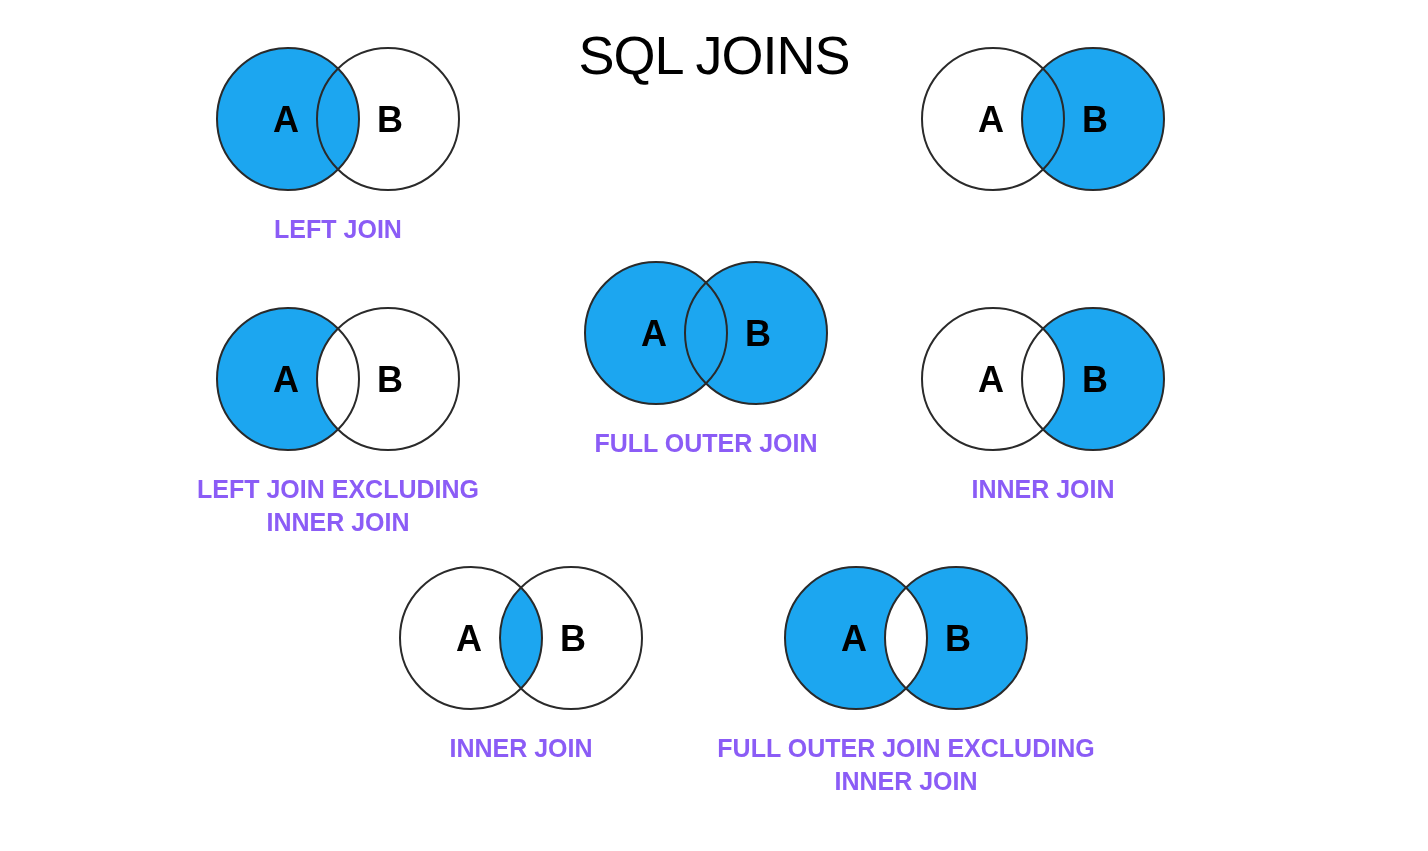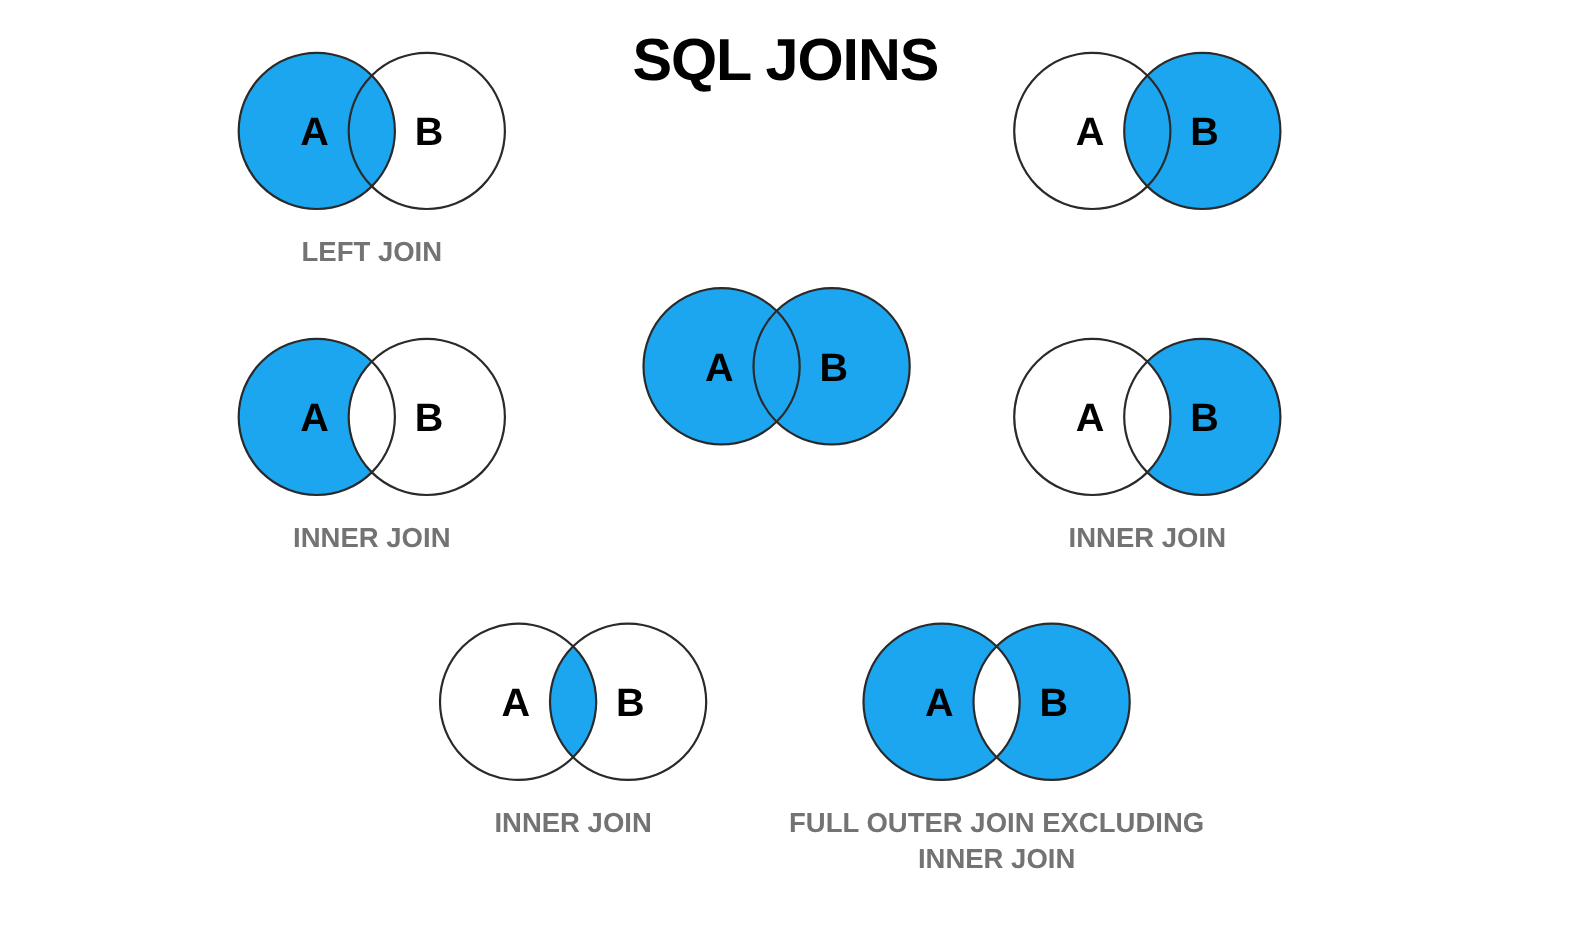--- a/index.html
+++ b/index.html
@@ -15,39 +15,39 @@
     background: #ffffff;
     overflow: hidden;
   }
   .page-title {
     position: absolute;
     top: 24px;
     left: 0;
     width: 1428px;
     text-align: center;
     font-size: 54px;
-    font-weight: bold;
+    font-weight: normal;
     letter-spacing: -1px;
     color: #000000;
   }
   .venn-block {
     position: absolute;
     width: 420px;
     text-align: center;
   }
   .venn-block svg {
     display: block;
     margin: 0 auto;
   }
   .venn-label {
     margin-top: 14px;
     font-size: 25px;
     line-height: 33px;
     font-weight: bold;
-    color: #737373;
+    color: #8b5cf6;
     white-space: nowrap;
   }
   svg text.set-letter {
     font-family: "Liberation Sans", "DejaVu Sans", sans-serif;
     font-weight: bold;
     font-size: 36px;
   }
   
   .pos-left-join                               { left: 128px; top: 39px;  }
   .pos-right-join                              { left: 833px; top: 39px;  }
@@ -94,34 +94,38 @@
       <svg viewBox="0 0 300 160" width="300" height="160">
         <circle cx="100" cy="80" r="71" fill="#1ca6f0" stroke="none"></circle>
         <circle cx="200" cy="80" r="71" fill="#ffffff" stroke="none"></circle>
         <path d="M150 29.6 A71 71 0 0 1 150 130.4 A71 71 0 0 1 150 29.6 Z" fill="#ffffff" stroke="none"></path>
         <circle cx="100" cy="80" r="71" fill="none" stroke="#2a2a2a" stroke-width="2"></circle>
         <circle cx="200" cy="80" r="71" fill="none" stroke="#2a2a2a" stroke-width="2"></circle>
         <text x="98" y="93" text-anchor="middle" fill="#000000" class="set-letter">A</text>
         <text x="202" y="93" text-anchor="middle" fill="#000000" class="set-letter">B</text>
       </svg>
       <div class="venn-label">
+        <div>LEFT JOIN EXCLUDING</div>
         <div>INNER JOIN</div>
       </div>
     </div>
 
   <div class="venn-block pos-full-outer-join">
       <svg viewBox="0 0 300 160" width="300" height="160">
         <circle cx="100" cy="80" r="71" fill="#1ca6f0" stroke="none"></circle>
         <circle cx="200" cy="80" r="71" fill="#1ca6f0" stroke="none"></circle>
         <path d="M150 29.6 A71 71 0 0 1 150 130.4 A71 71 0 0 1 150 29.6 Z" fill="#1ca6f0" stroke="none"></path>
         <circle cx="100" cy="80" r="71" fill="none" stroke="#2a2a2a" stroke-width="2"></circle>
         <circle cx="200" cy="80" r="71" fill="none" stroke="#2a2a2a" stroke-width="2"></circle>
         <text x="98" y="93" text-anchor="middle" fill="#000000" class="set-letter">A</text>
         <text x="202" y="93" text-anchor="middle" fill="#000000" class="set-letter">B</text>
       </svg>
+      <div class="venn-label">
+        <div>FULL OUTER JOIN</div>
+      </div>
     </div>
 
   <div class="venn-block pos-right-join-excluding-inner-join">
       <svg viewBox="0 0 300 160" width="300" height="160">
         <circle cx="100" cy="80" r="71" fill="#ffffff" stroke="none"></circle>
         <circle cx="200" cy="80" r="71" fill="#1ca6f0" stroke="none"></circle>
         <path d="M150 29.6 A71 71 0 0 1 150 130.4 A71 71 0 0 1 150 29.6 Z" fill="#ffffff" stroke="none"></path>
         <circle cx="100" cy="80" r="71" fill="none" stroke="#2a2a2a" stroke-width="2"></circle>
         <circle cx="200" cy="80" r="71" fill="none" stroke="#2a2a2a" stroke-width="2"></circle>
         <text x="98" y="93" text-anchor="middle" fill="#000000" class="set-letter">A</text>

